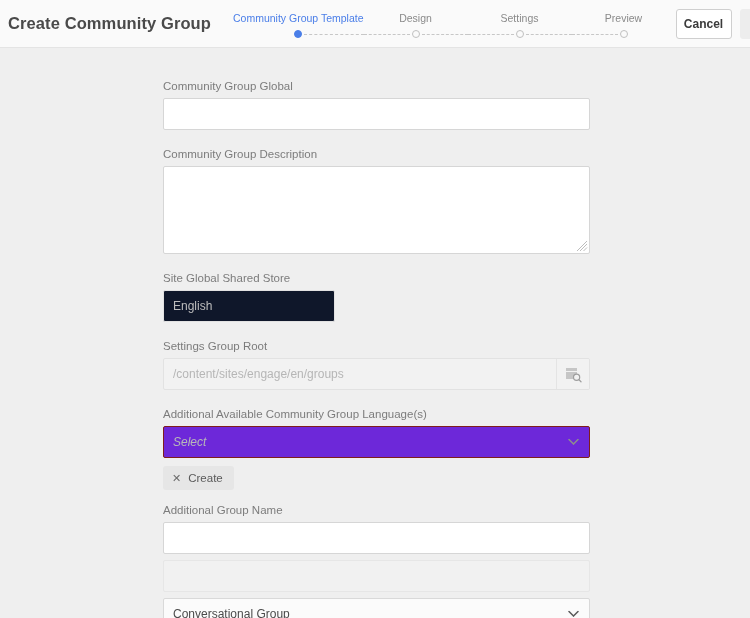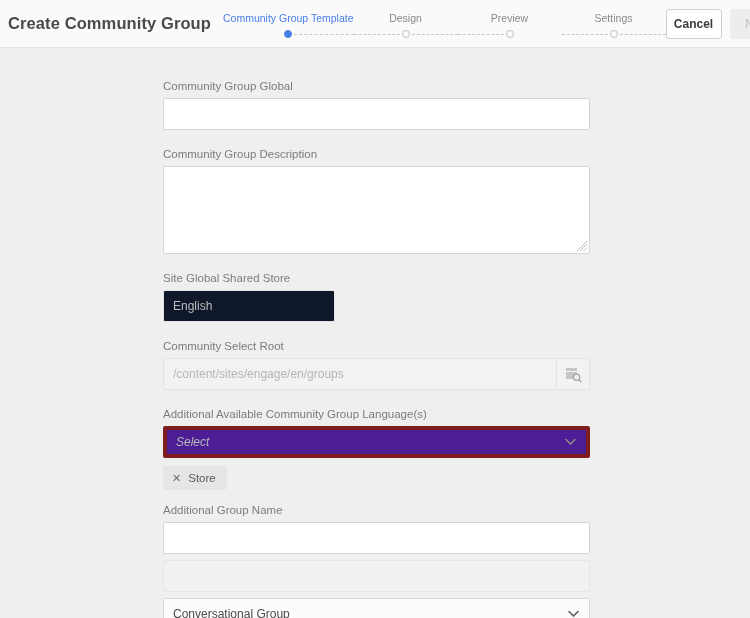--- a/index.html
+++ b/index.html
@@ -32,21 +32,21 @@
     color: #4a4a4a;
     font-weight: 700;
     white-space: nowrap;
     letter-spacing: .1px;
   }
 
   
   .wizard {
     display: flex;
     align-items: flex-start;
-    margin-left: 12px;
+    margin-left: 22px;
     flex: 0 0 auto;
     padding-top: 2px;
   }
   .step {
     position: relative;
     display: flex;
     flex-direction: column;
     align-items: center;
     min-width: 104px;
   }
@@ -207,23 +207,23 @@
     align-items: center;
     justify-content: center;
     cursor: pointer;
   }
 
   
   .select {
     position: relative;
     width: 100%;
     height: 32px;
-    border: 4px solid #7f1d1d;
+    border: 1px solid #7f1d1d;
     border-radius: 2px;
-    background: #4c1d95;
+    background: #6d28d9;
     display: flex;
     align-items: center;
     padding: 0 9px;
     cursor: pointer;
   }
   .select .sel-value {
     font-size: 12px;
     color: #b8b8b8;
     font-style: italic;
   }
@@ -298,32 +298,32 @@
     <div class="step">
       <div class="step-label">Design</div>
       <div class="dot-row">
         <div class="connector left"></div>
         <div class="connector right"></div>
         <div class="dot"></div>
       </div>
     </div>
 
     <div class="step">
-      <div class="step-label">Preview</div>
-      <div class="dot-row">
-        <div class="connector left"></div>
-        <div class="dot"></div>
-      </div>
-    </div>
-
-    <div class="step">
       <div class="step-label">Settings</div>
       <div class="dot-row">
         <div class="connector left"></div>
         <div class="connector right"></div>
+        <div class="dot"></div>
+      </div>
+    </div>
+
+    <div class="step">
+      <div class="step-label">Preview</div>
+      <div class="dot-row">
+        <div class="connector left"></div>
         <div class="dot"></div>
       </div>
     </div>
 
   </div>
 
   <div class="header-actions">
     <button class="btn btn-cancel">Cancel</button>
     <button class="btn btn-next" disabled="">Next</button>
   </div>
@@ -353,21 +353,21 @@
     <div class="gap-17"></div>
 
     <div class="field">
       <label class="label">Site Global Shared Store</label>
       <input class="input input-disabled w-narrow" type="text" readonly="" placeholder="English" style="">
     </div>
 
     <div class="gap-17"></div>
 
     <div class="field">
-      <label class="label">Community Select Root</label>
+      <label class="label">Settings Group Root</label>
       <div class="picker">
         <input class="input" type="text" readonly="" placeholder="/content/sites/engage/en/groups" style="">
         <div class="picker-btn">
           <svg width="17" height="17" viewBox="0 0 17 17">
             <rect x="1" y="2" width="11" height="3" fill="#c6c6c6"></rect>
             <rect x="1" y="6" width="11" height="7" fill="#c6c6c6"></rect>
             <circle cx="11.6" cy="11.3" r="3.1" fill="#f2f2f2" stroke="#9e9e9e" stroke-width="1.2"></circle>
             <path d="M13.9 13.6 L16 15.7" stroke="#9e9e9e" stroke-width="1.3" stroke-linecap="round"></path>
           </svg>
         </div>
@@ -380,21 +380,21 @@
       <label class="label">Additional Available Community Group Language(s)</label>
       <div class="select">
         <span class="sel-value">Select</span>
         <svg class="chev" width="11" height="7" viewBox="0 0 11 7">
           <path d="M1 1 L5.5 5.6 L10 1" stroke="#8d8d8d" stroke-width="1.5" fill="none" stroke-linecap="round" stroke-linejoin="round"></path>
         </svg>
       </div>
       <div class="chips">
         <span class="chip">
           <span class="chip-x">✕</span>
-          <span>Store</span>
+          <span>Create</span>
         </span>
       </div>
     </div>
 
     <div class="gap-13"></div>
 
     <div class="field">
       <label class="label">Additional Group Name</label>
       <input class="input" type="text" placeholder="" style="">
     </div>

